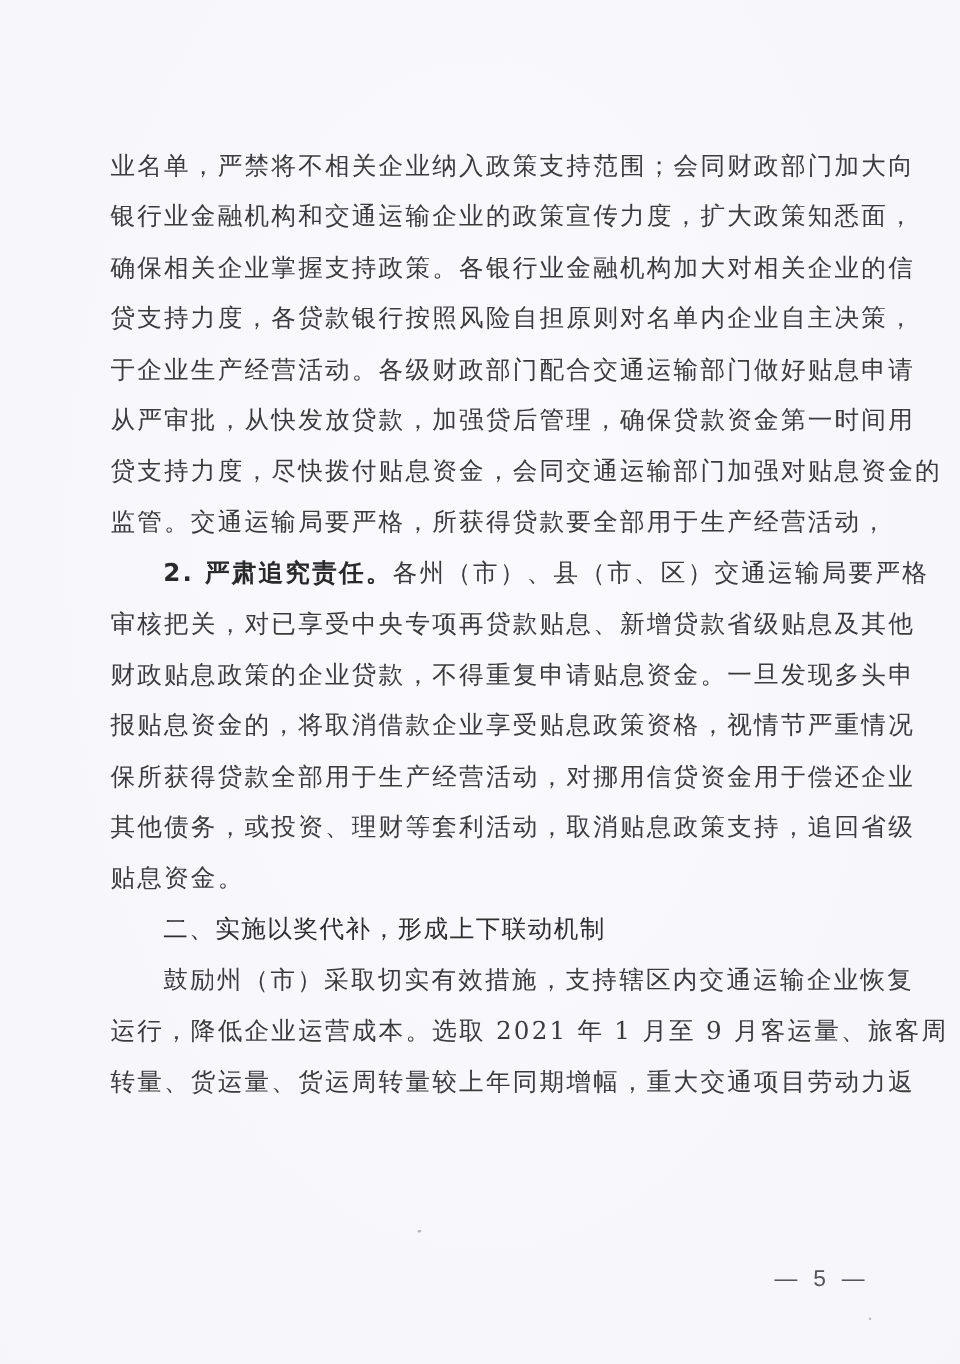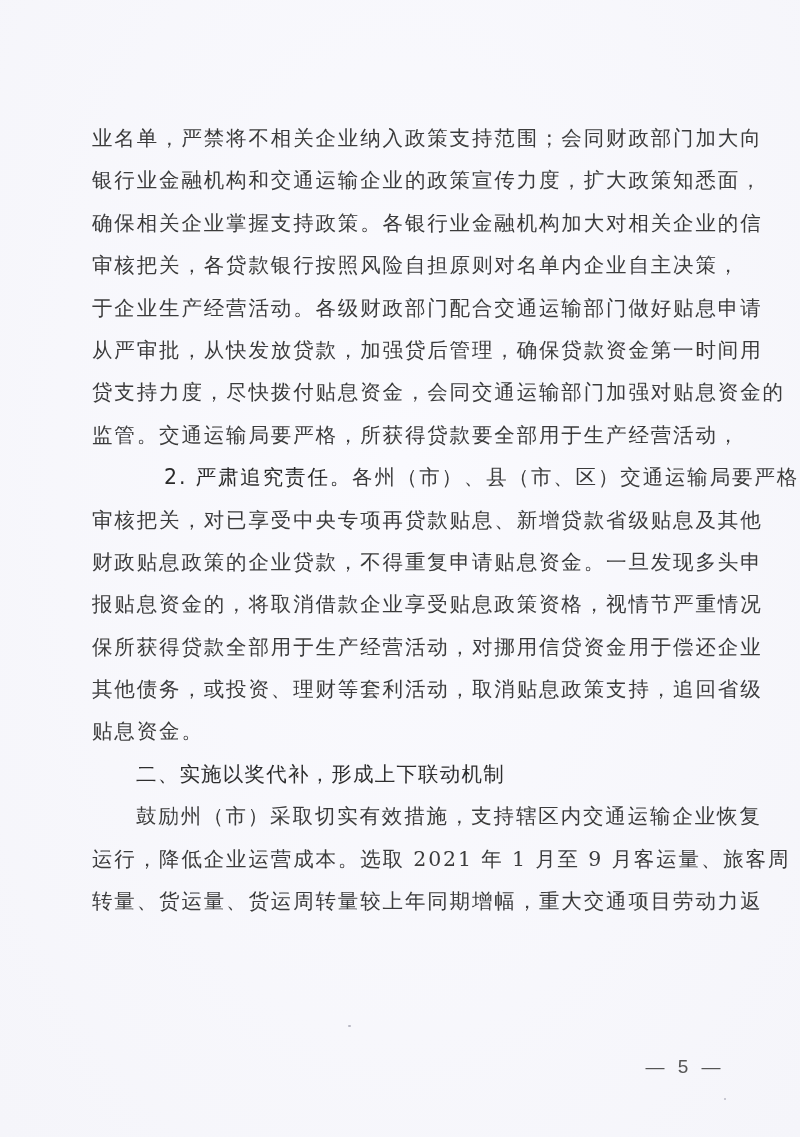--- a/index.html
+++ b/index.html
@@ -32,23 +32,22 @@
       height: 42.4px;
       line-height: 42.4px;
       font-size: 20.5px;
       letter-spacing: 1.85px;
       white-space: nowrap;
       color: #3b3b3b;
     }
     .line.indent { padding-left: 44px; }
     .line .bold {
       font-family: "DejaVu Sans", "Liberation Sans", sans-serif;
-      font-weight: normal;
+      font-weight: bold;
       color: #2a2a2a;
-      margin-left: 28px;
     }
     .line.heading {
       font-family: "DejaVu Sans", "Liberation Sans", sans-serif;
       color: #2e2e2e;
       font-weight: 500;
       letter-spacing: 1.2px;
     }
     .page-number {
       position: absolute;
       left: 640px;
@@ -69,21 +68,21 @@
   </style>
 </head>
 <body>
 
 <div class="page">
 
   <div class="body-text">
     <div class="line">业名单，严禁将不相关企业纳入政策支持范围；会同财政部门加大向</div>
     <div class="line">银行业金融机构和交通运输企业的政策宣传力度，扩大政策知悉面，</div>
     <div class="line">确保相关企业掌握支持政策。各银行业金融机构加大对相关企业的信</div>
-    <div class="line">审核把关，各贷款银行按照风险自担原则对名单内企业自主决策，</div>
+    <div class="line">贷支持力度，各贷款银行按照风险自担原则对名单内企业自主决策，</div>
     <div class="line">于企业生产经营活动。各级财政部门配合交通运输部门做好贴息申请</div>
     <div class="line">从严审批，从快发放贷款，加强贷后管理，确保贷款资金第一时间用</div>
     <div class="line">贷支持力度，尽快拨付贴息资金，会同交通运输部门加强对贴息资金的</div>
     <div class="line">监管。交通运输局要严格，所获得贷款要全部用于生产经营活动，</div>
 
     <div class="line indent">
       <span class="bold">2. 严肃追究责任。</span><span>各州（市）、县（市、区）交通运输局要严格</span>
     </div>
     <div class="line">审核把关，对已享受中央专项再贷款贴息、新增贷款省级贴息及其他</div>
     <div class="line">财政贴息政策的企业贷款，不得重复申请贴息资金。一旦发现多头申</div>

